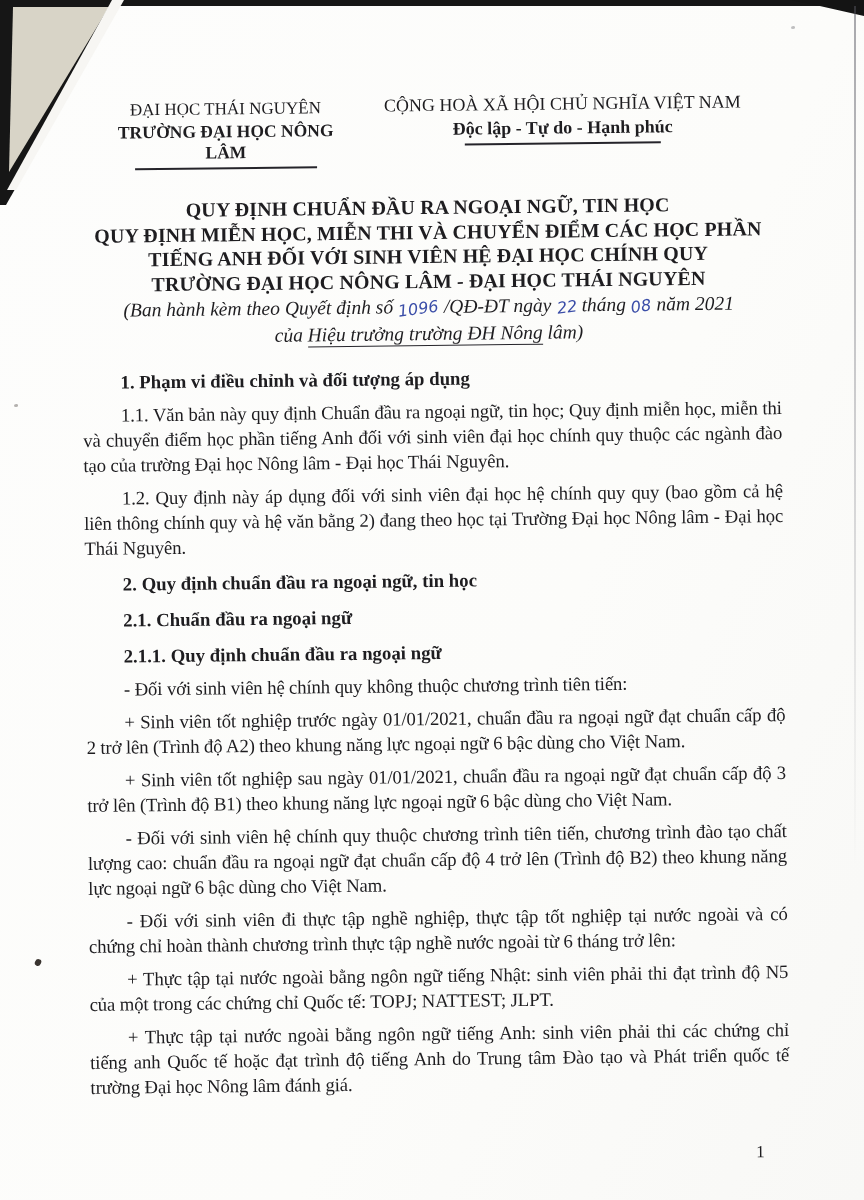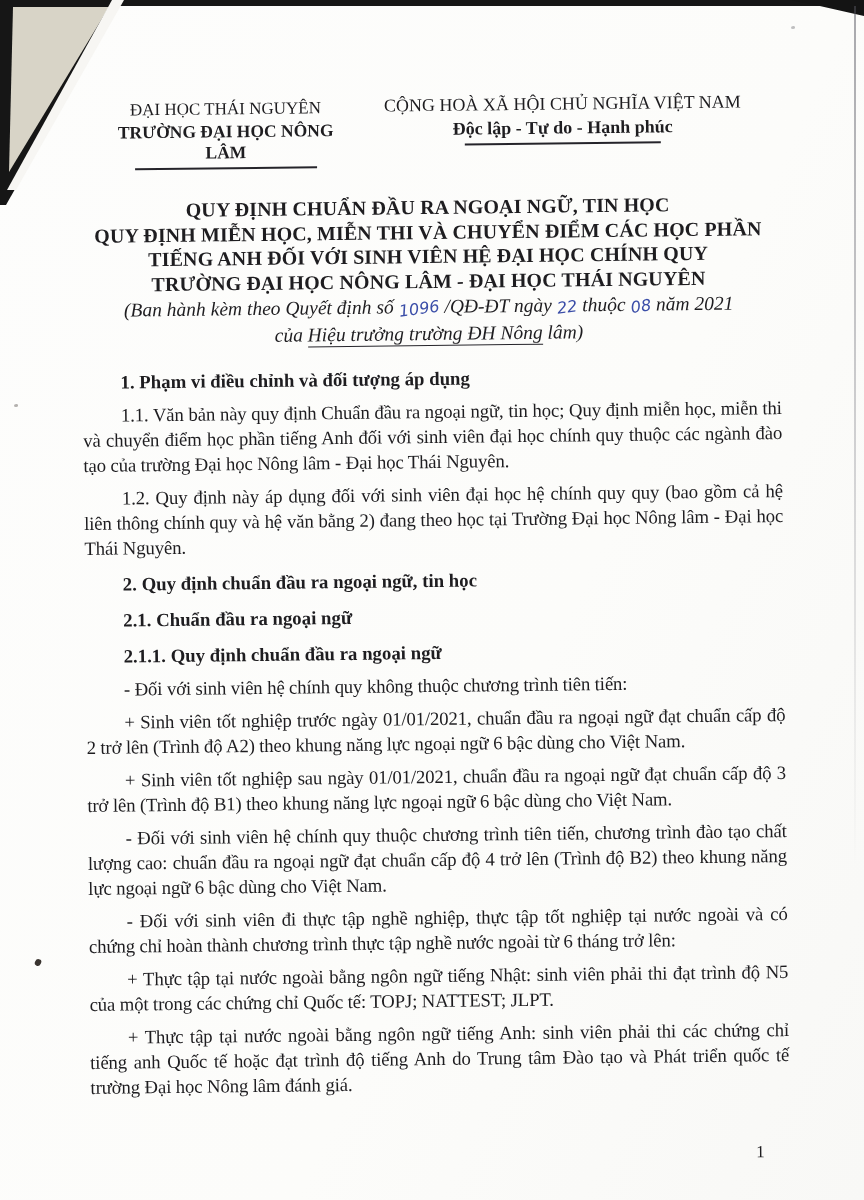--- a/index.html
+++ b/index.html
@@ -75,21 +75,21 @@
       <div class="l2">Độc lập - Tự do - Hạnh phúc</div>
       <span class="uline"></span>
     </div>
 
     <div class="title">
       <div>QUY ĐỊNH CHUẨN ĐẦU RA NGOẠI NGỮ, TIN HỌC</div>
       <div>QUY ĐỊNH MIỄN HỌC, MIỄN THI VÀ CHUYỂN ĐIỂM CÁC HỌC PHẦN</div>
       <div>TIẾNG ANH ĐỐI VỚI SINH VIÊN HỆ ĐẠI HỌC CHÍNH QUY</div>
       <div>TRƯỜNG ĐẠI HỌC NÔNG LÂM - ĐẠI HỌC THÁI NGUYÊN</div>
       <div class="subtitle">
-        <span>(Ban hành kèm theo Quyết định số</span><span class="hand">1096</span><span>/QĐ-ĐT  ngày</span><span class="hand">22</span><span>thuộc</span><span class="hand">08</span><span>năm 2021</span>
+        <span>(Ban hành kèm theo Quyết định số</span><span class="hand">1096</span><span>/QĐ-ĐT  ngày</span><span class="hand">22</span><span>tháng</span><span class="hand">08</span><span>năm 2021</span>
       </div>
       <div class="subtitle">
         <span>của </span><span class="usub">Hiệu trưởng trường ĐH Nông</span><span> lâm)</span>
       </div>
     </div>
 
     <div class="docbody">
       <p class="h">1. Phạm vi điều chỉnh và đối tượng áp dụng</p>
       <p>1.1. Văn bản này quy định Chuẩn đầu ra ngoại ngữ, tin học; Quy định miễn học, miễn thi và chuyển điểm học phần tiếng Anh đối với sinh viên đại học chính quy thuộc các ngành đào tạo của trường Đại học Nông lâm - Đại học Thái Nguyên.</p>
       <p>1.2. Quy định này áp dụng đối với sinh viên đại học hệ chính quy quy (bao gồm cả hệ liên thông chính quy và hệ văn bằng 2) đang theo học tại Trường Đại học Nông lâm - Đại học Thái Nguyên.</p>

